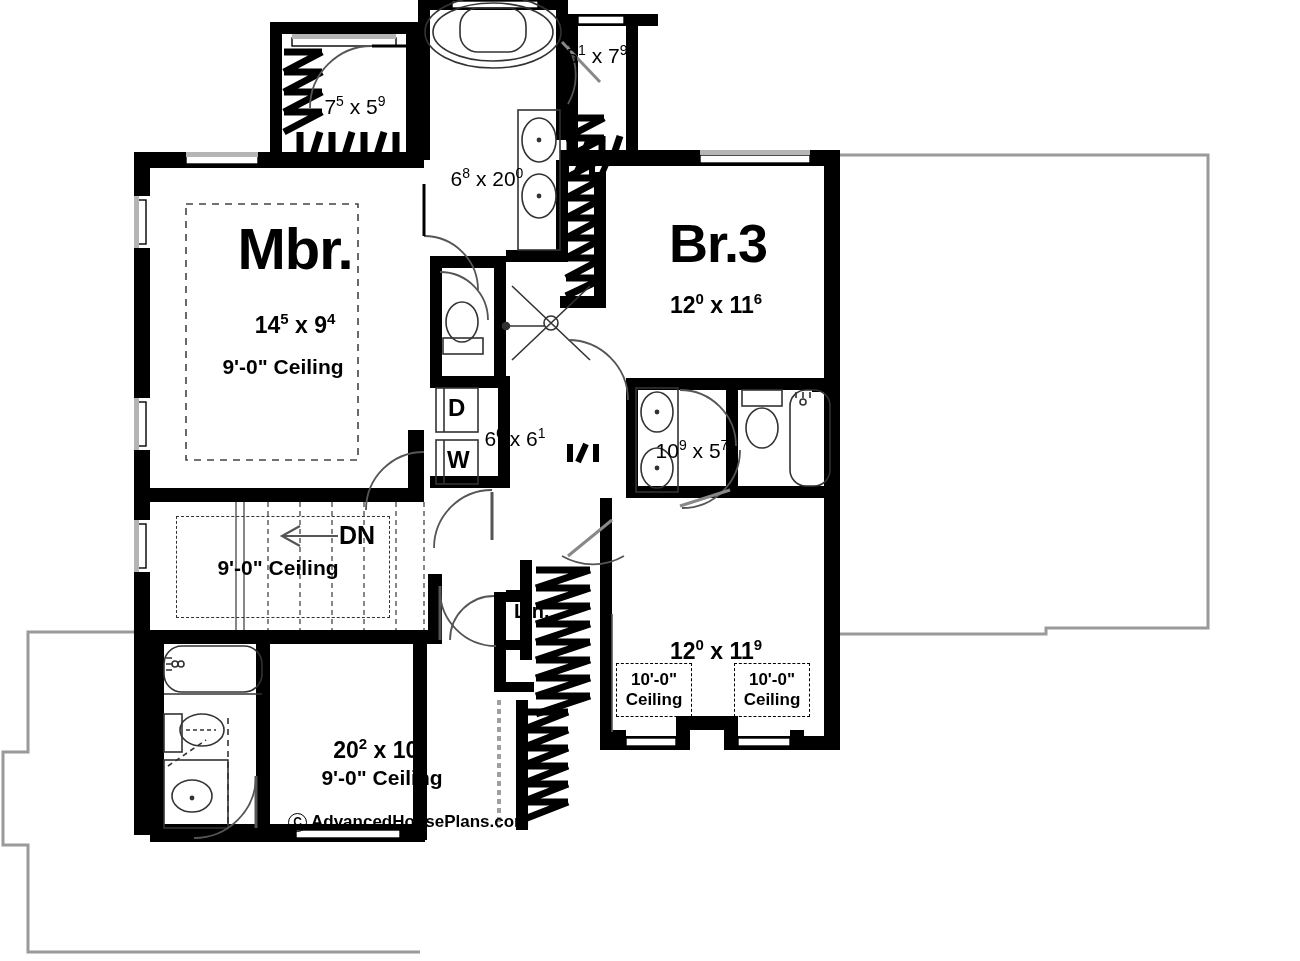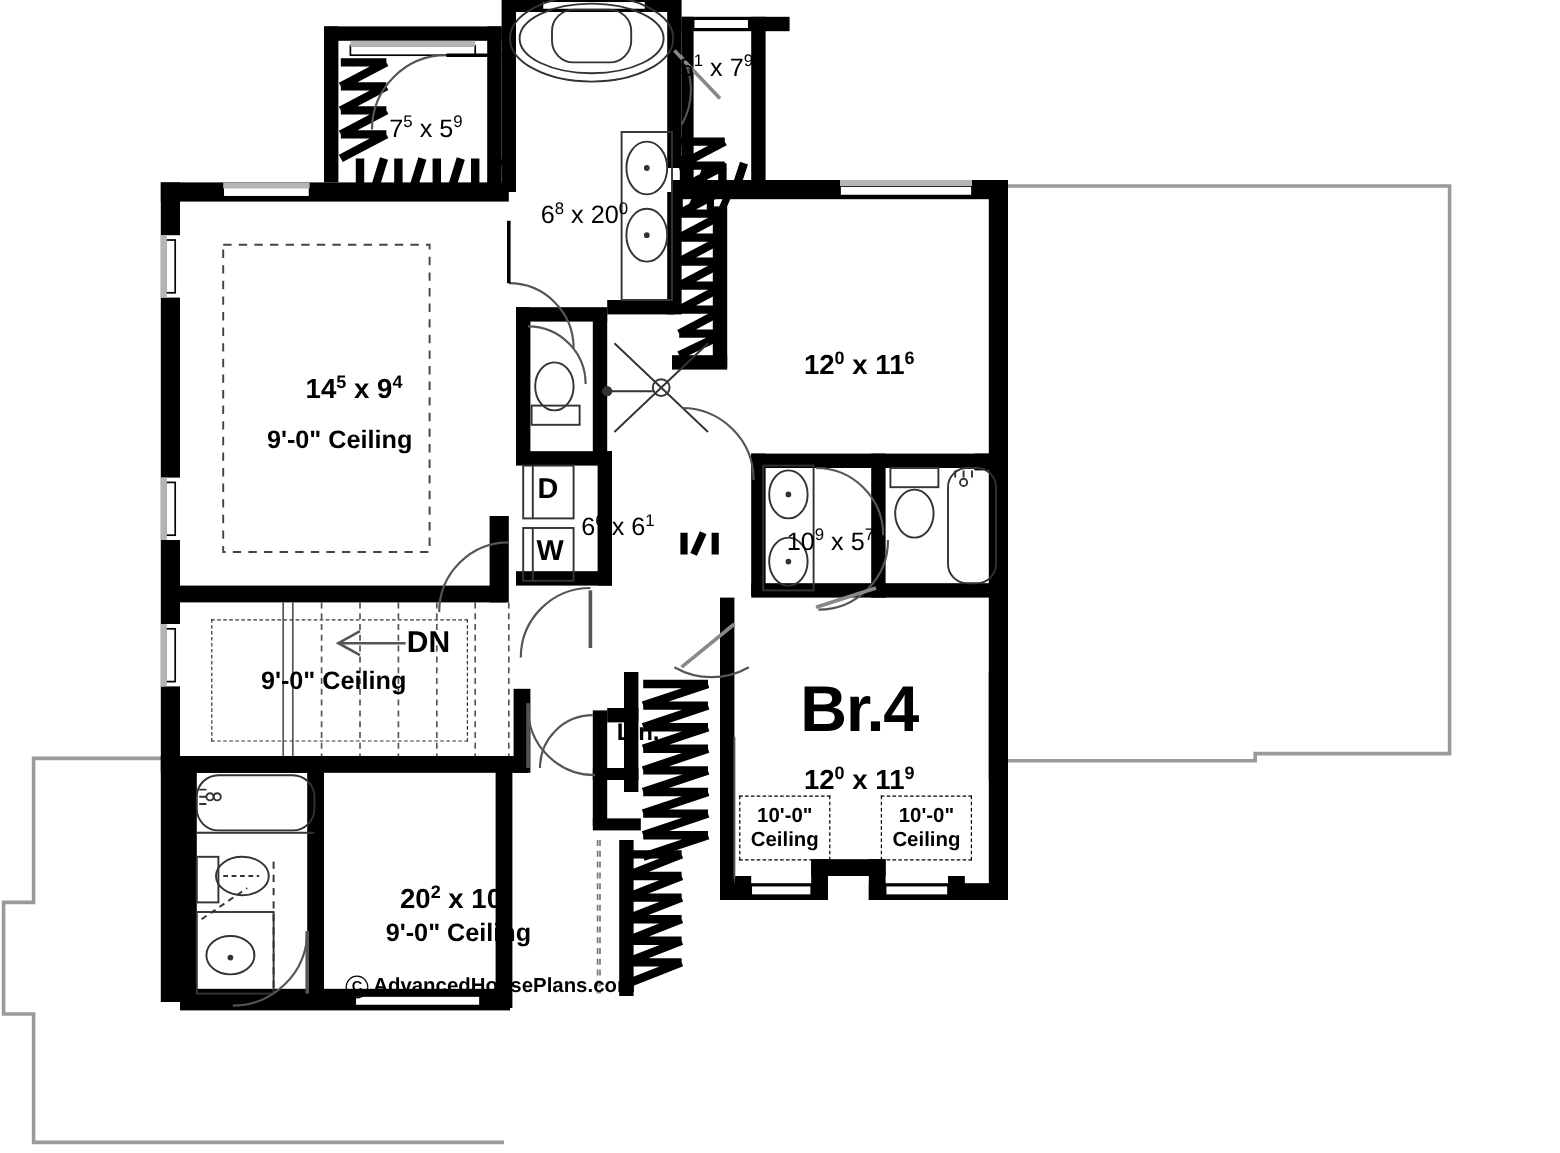--- a/index.html
+++ b/index.html
@@ -318,34 +318,35 @@
 
   <g stroke="#555" stroke-width="1.6">
     <path d="M612,614 L612,732"></path>
   </g>
 
   <g fill="none" stroke="#444" stroke-width="1.6" stroke-dasharray="7 6">
     <rect x="186" y="204" width="172" height="256"></rect>
   </g>
 </svg>
 
+<div class="lbl room-name ctr" style="left:295px;top:215px;font-size:58px;">Mbr.</div>
 <div class="lbl dim ctr" style="left:295px;top:310px;">
   <span>14</span><sup>5</sup>
   <span> x </span>
   <span>9</span><sup>4</sup>
 </div>
 <div class="lbl ceil ctr" style="left:283px;top:355px;">9'-0" Ceiling</div>
 
+<div class="lbl room-name ctr" style="left:718px;top:212px;font-size:54px;">Br.3</div>
 <div class="lbl dim ctr" style="left:716px;top:290px;">
   <span>12</span><sup>0</sup>
   <span> x </span>
   <span>11</span><sup>6</sup>
 </div>
 
-<div class="lbl room-name ctr" style="left:716px;top:560px;font-size:54px;">Br.4</div>
 <div class="lbl dim ctr" style="left:716px;top:636px;">
   <span>12</span><sup>0</sup>
   <span> x </span>
   <span>11</span><sup>9</sup>
 </div>
 
 <div class="lbl dim ctr" style="left:380px;top:735px;">
   <span>20</span><sup>2</sup>
   <span> x </span>
   <span>10</span><sup>4</sup>

